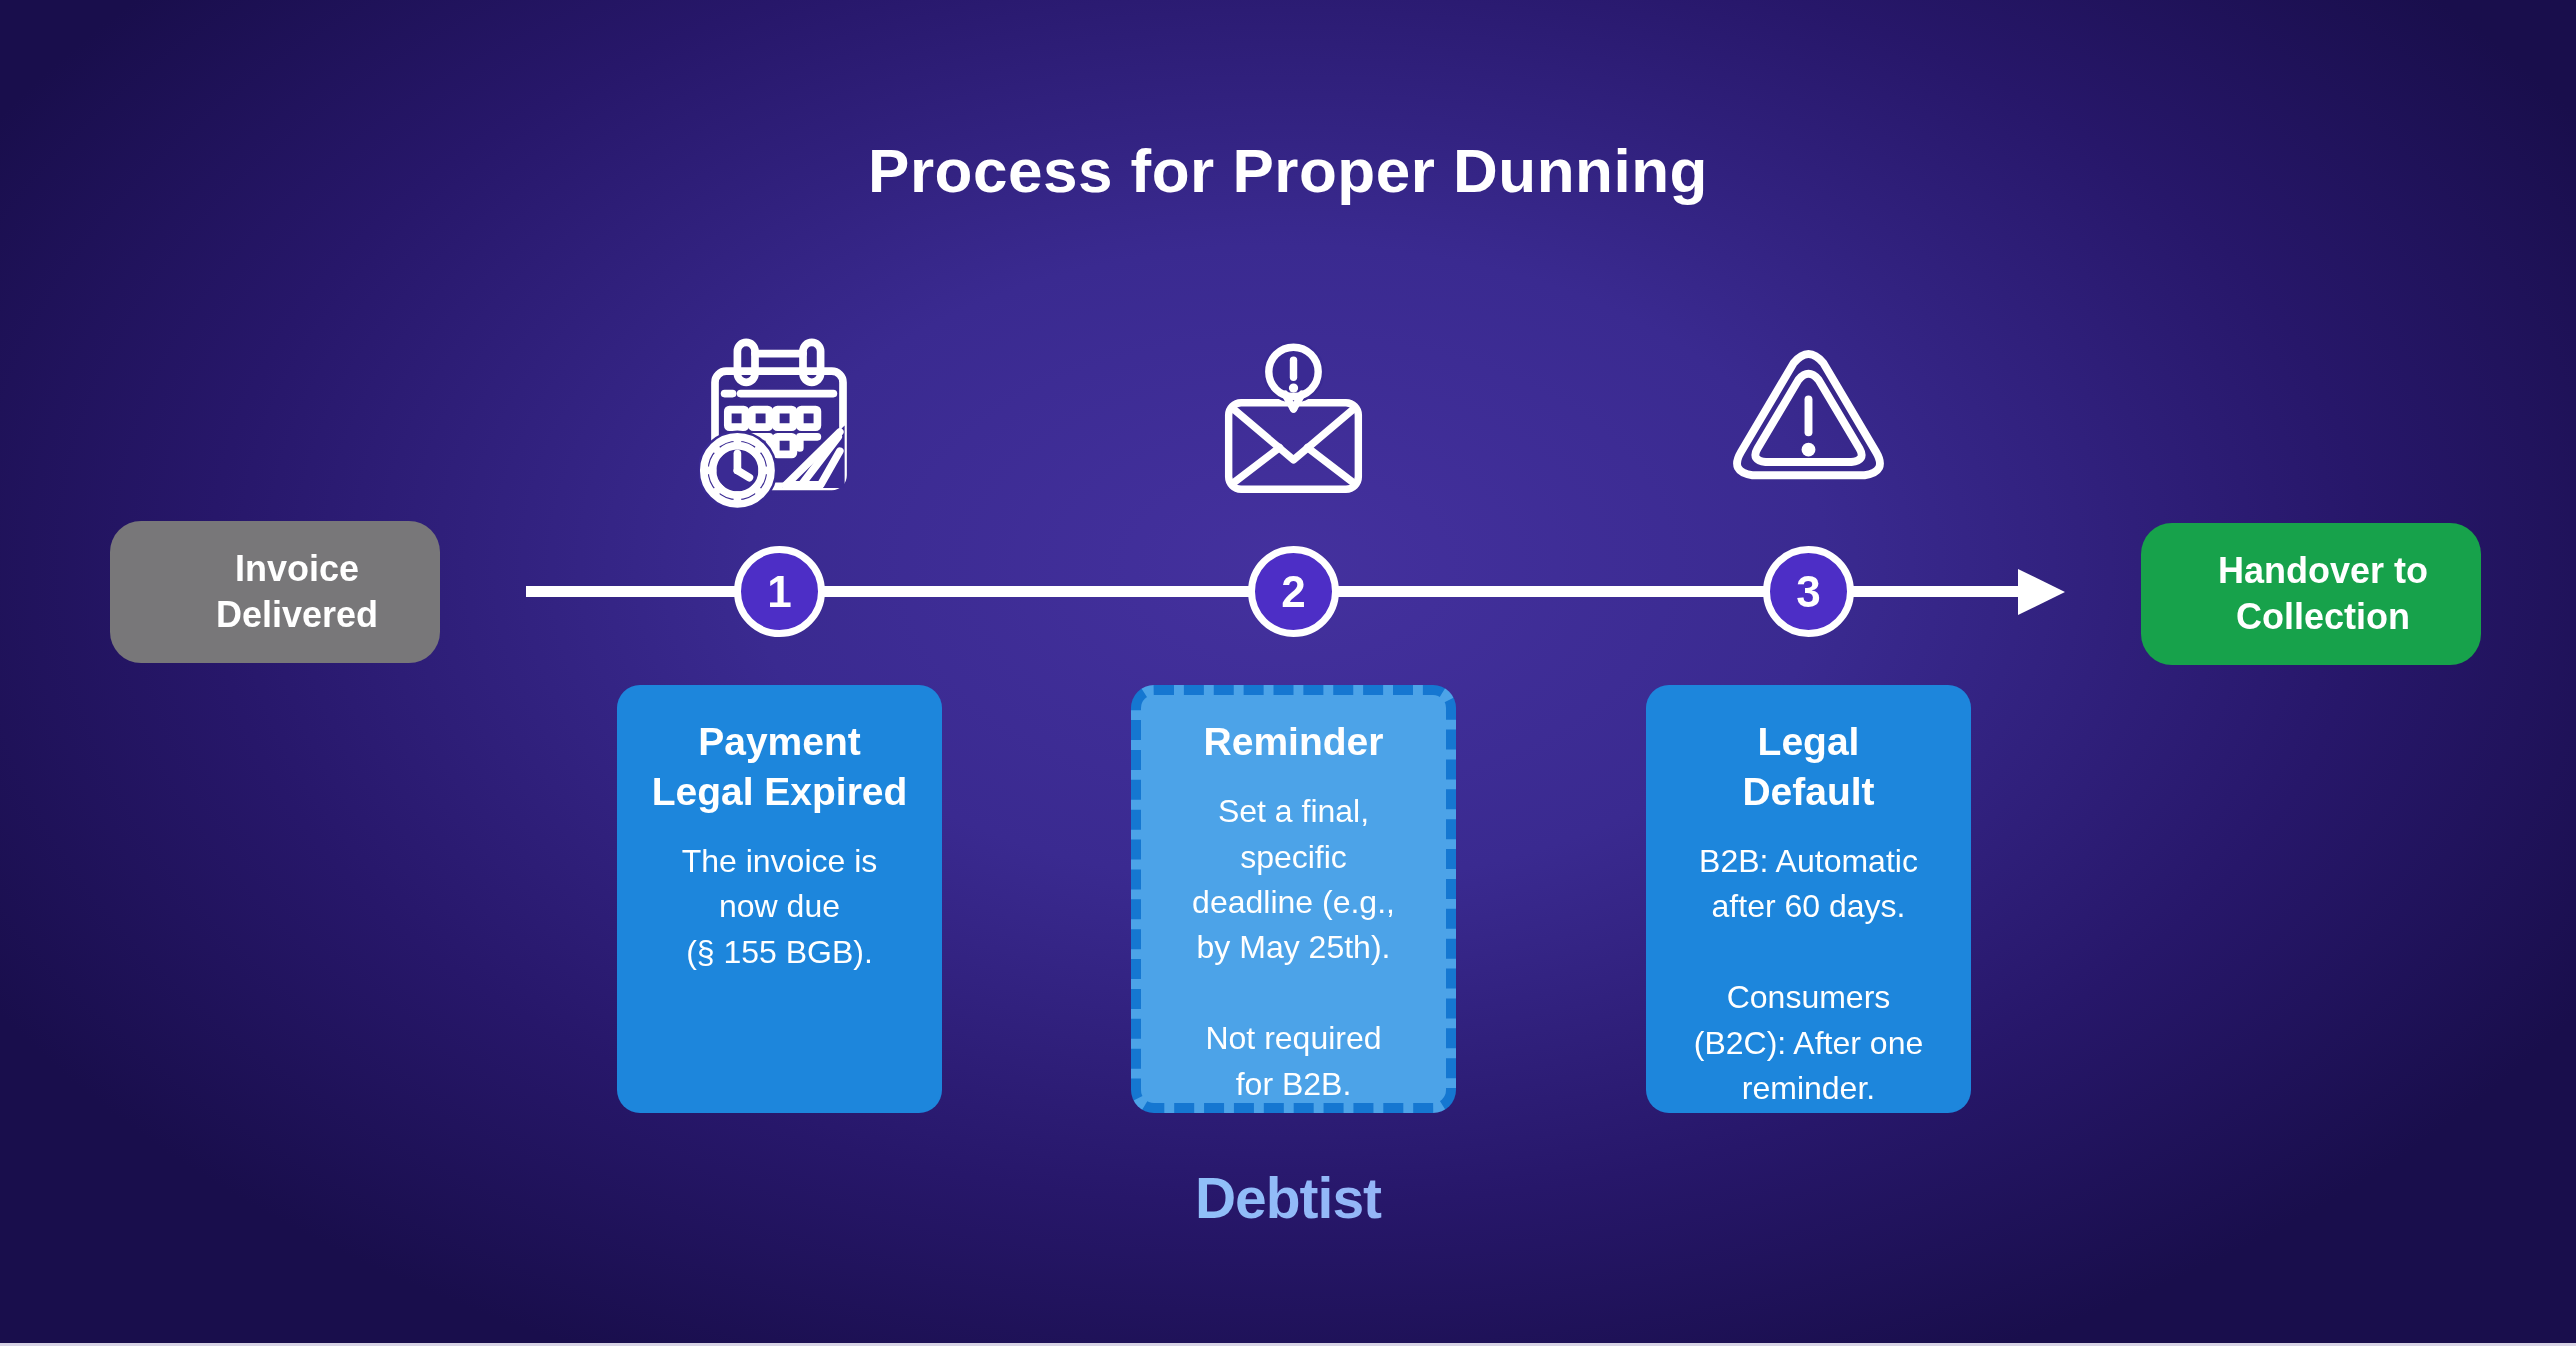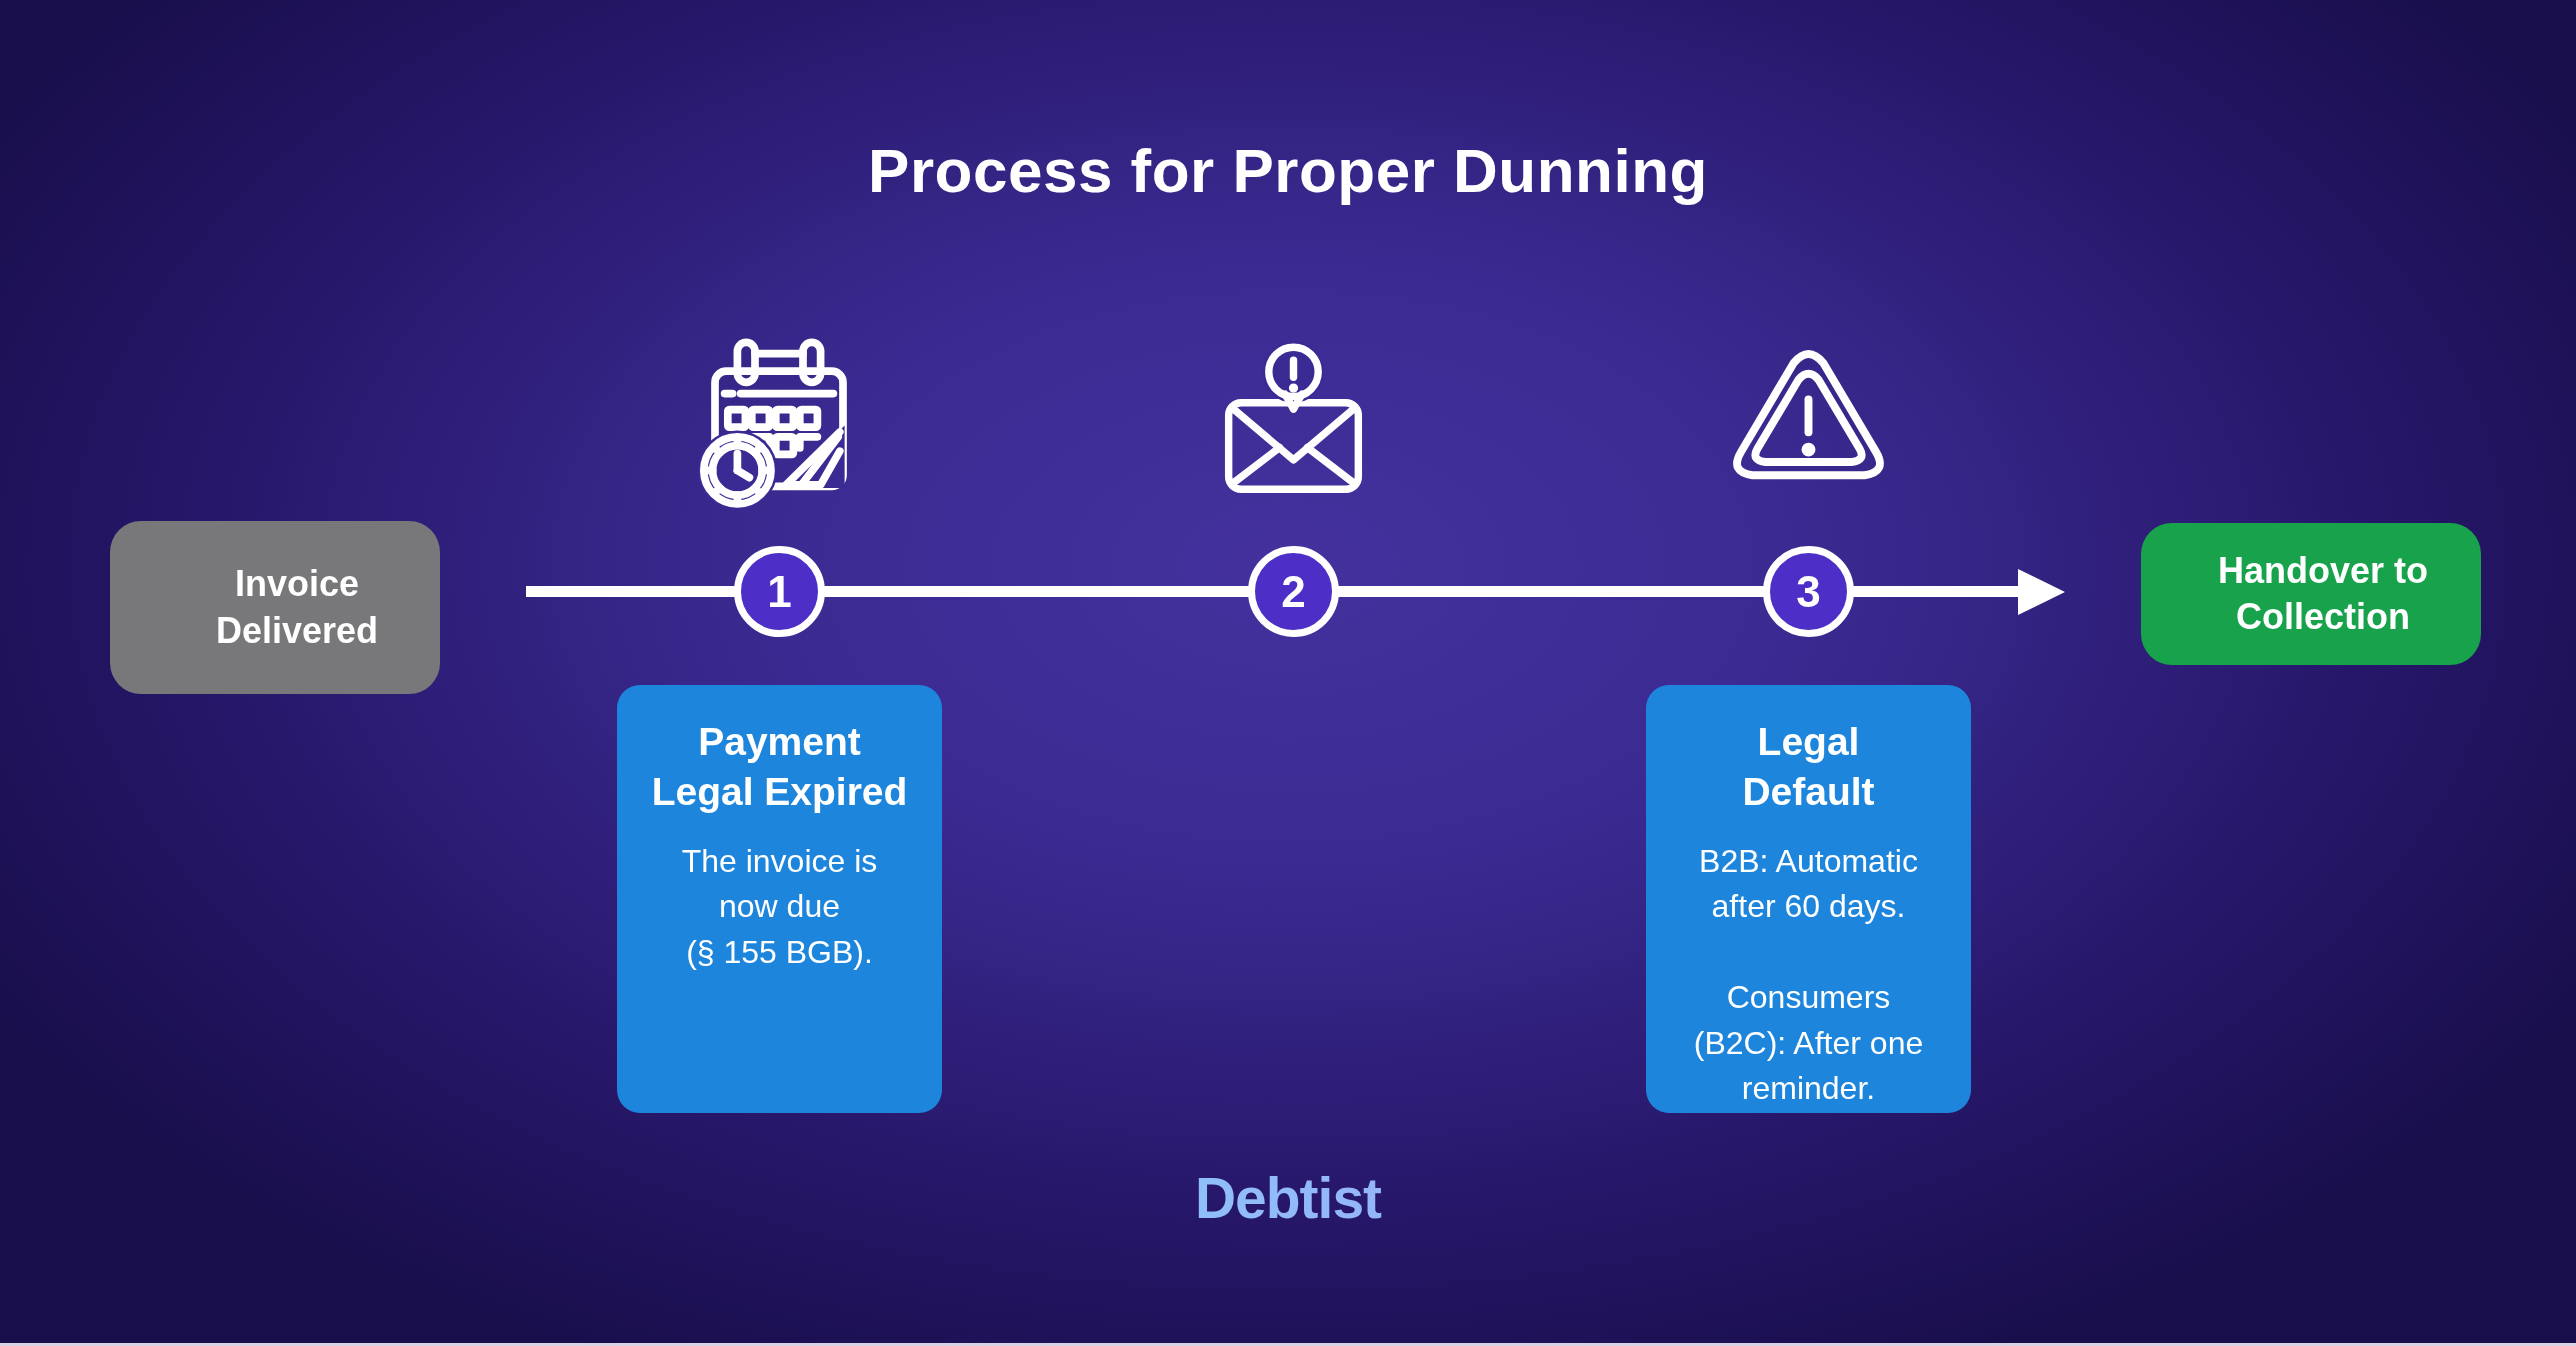--- a/index.html
+++ b/index.html
@@ -23,21 +23,21 @@
     color:var(--white);font-size:62px;font-weight:800;letter-spacing:0.5px;
   }
   
   .tl-line{position:absolute;left:526px;top:586px;width:1494px;height:10.8px;background:var(--white);}
   .tl-arrow{position:absolute;left:2018px;top:569px;width:0;height:0;
     border-top:23px solid transparent;border-bottom:23px solid transparent;border-left:47px solid var(--white);}
   .node{
     position:absolute;display:flex;align-items:center;justify-content:center;text-align:center;
     color:var(--white);font-weight:800;font-size:36px;line-height:1.28;border-radius:31px;
   }
-  .node-gray{left:110px;top:521px;width:330px;height:173px;background:var(--node-gray);padding-left:44px;}
+  .node-gray{left:110px;top:521px;width:330px;height:142px;background:var(--node-gray);padding-left:44px;}
   .node-green{left:2141px;top:523px;width:340px;height:142px;background:var(--node-green);padding-left:24px;}
   .step-circle{
     position:absolute;top:546px;width:91px;height:91px;border-radius:50%;
     background:var(--circle-purple);border:7.7px solid var(--white);
     display:flex;align-items:center;justify-content:center;
     color:var(--white);font-size:44px;font-weight:800;
   }
   .c1{left:734px;} .c2{left:1248px;} .c3{left:1763px;}
   .icon{position:absolute;}
   .icon svg{display:block;}
@@ -144,20 +144,30 @@
   <div class="step-circle c2">2</div>
   <div class="step-circle c3">3</div>
 
   <div class="card k1">
     <div class="card-h pre">Payment
 Legal Expired</div>
     <div class="card-b pre">The invoice is
 now due
 (§ 155 BGB).</div>
   </div>
+  <div class="card dashed k2">
+    <div class="card-h pre">Reminder</div>
+    <div class="card-b pre">Set a final,
+specific
+deadline (e.g.,
+by May 25th).
+
+Not required
+for B2B.</div>
+  </div>
   <div class="card k3">
     <div class="card-h pre">Legal
 Default</div>
     <div class="card-b pre">B2B: Automatic
 after 60 days.
 
 Consumers
 (B2C): After one
 reminder.</div>
   </div>

